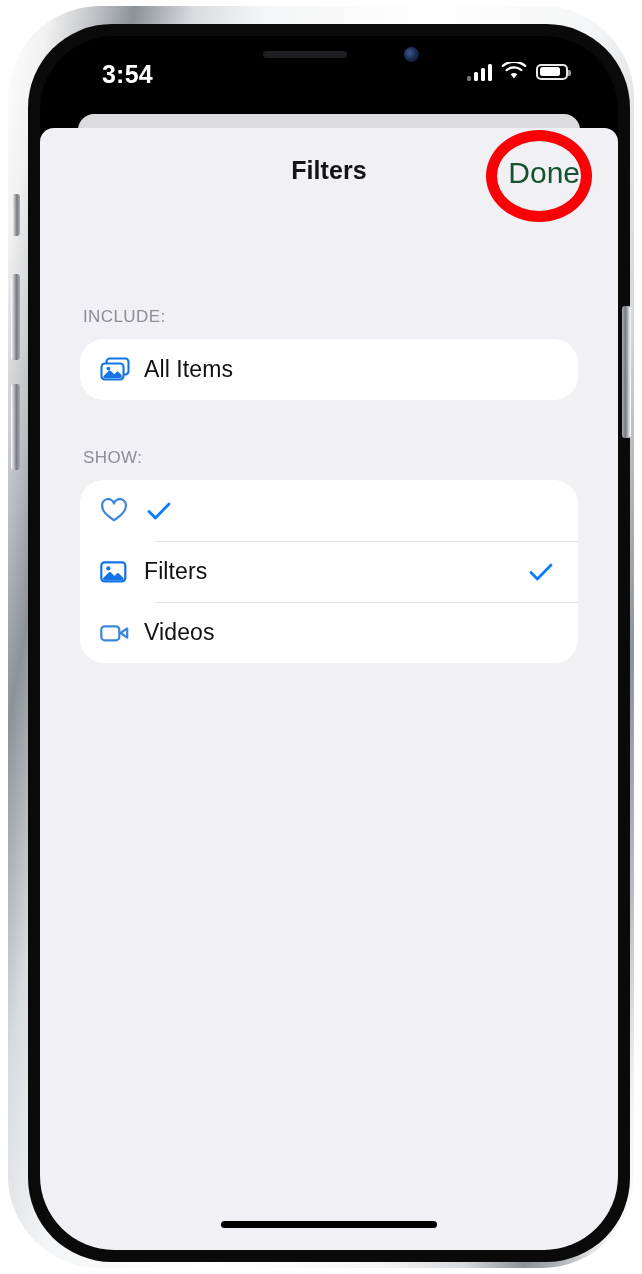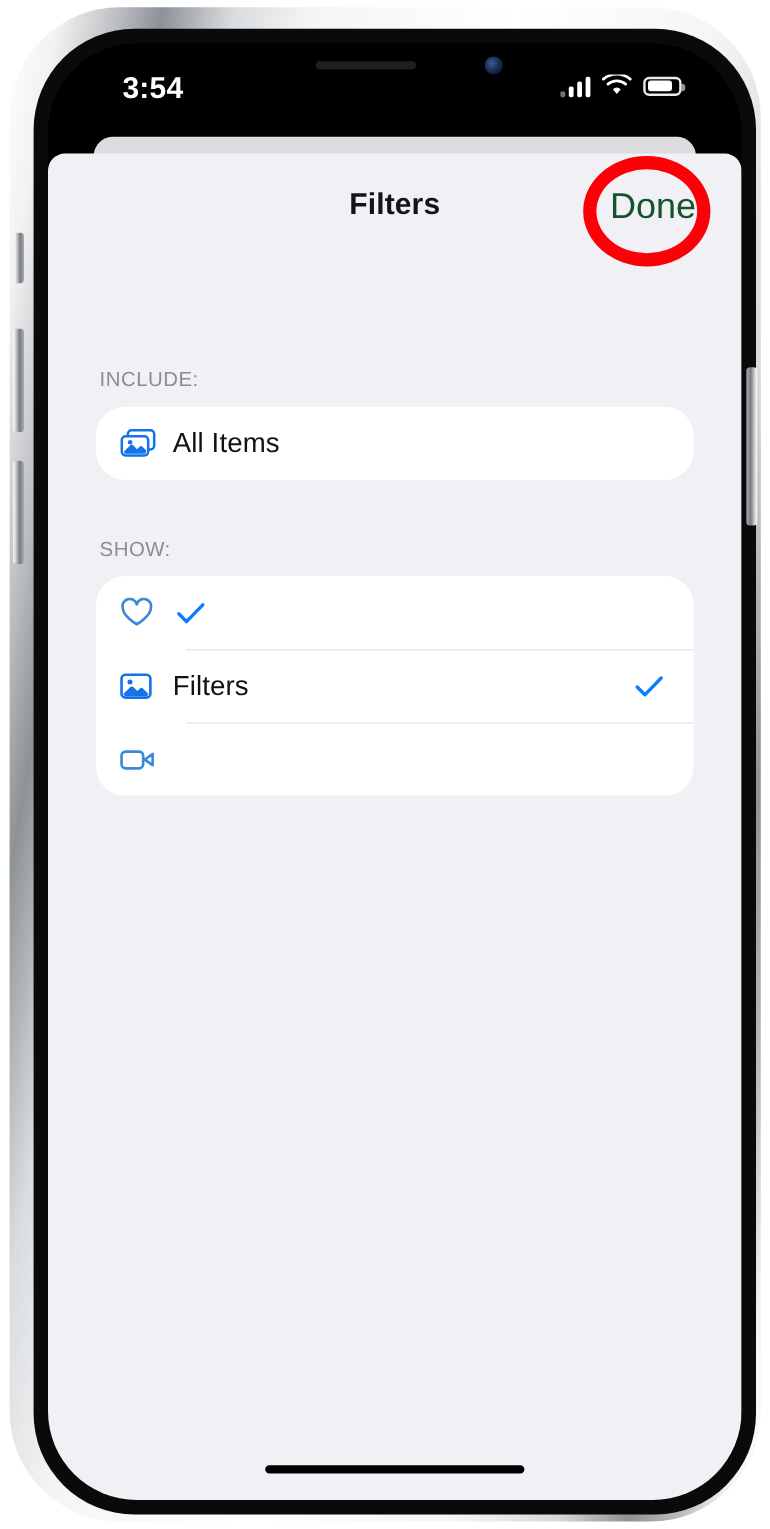--- a/index.html
+++ b/index.html
@@ -368,20 +368,21 @@
           </span>
         </div>
 
         <div class="row">
           <span class="row-icon">
             <svg width="30" height="22" viewBox="0 0 30 22">
               <rect x="1.3" y="4.3" width="18" height="14" rx="3.4" fill="none" stroke="#3b87d8" stroke-width="2.2"></rect>
               <path d="M20.6 11l6.6-4.7v9.4z" fill="none" stroke="#3b87d8" stroke-width="2.2" stroke-linejoin="round"></path>
             </svg>
           </span>
+          <span class="row-label">Videos</span>
           <span class="row-check hidden">
             <svg width="24" height="20" viewBox="0 0 24 20">
                 <path d="M2 10.5l6.4 6.5L22 3" stroke="#0a7cff" stroke-width="2.8" fill="none" stroke-linecap="round" stroke-linejoin="round"></path>
               </svg>
           </span>
         </div>
 
       </div>
 
       <div class="home-indicator"></div>

